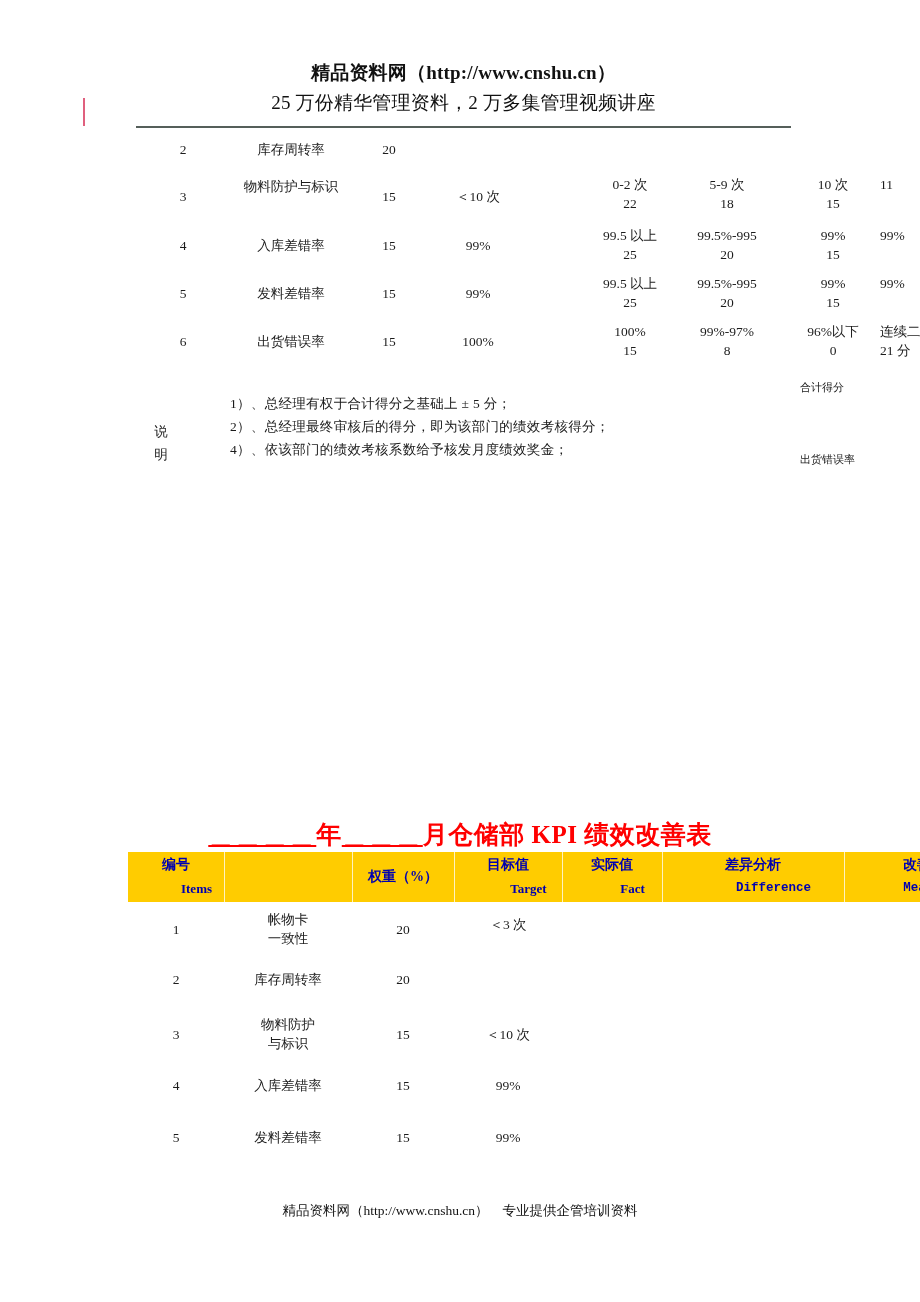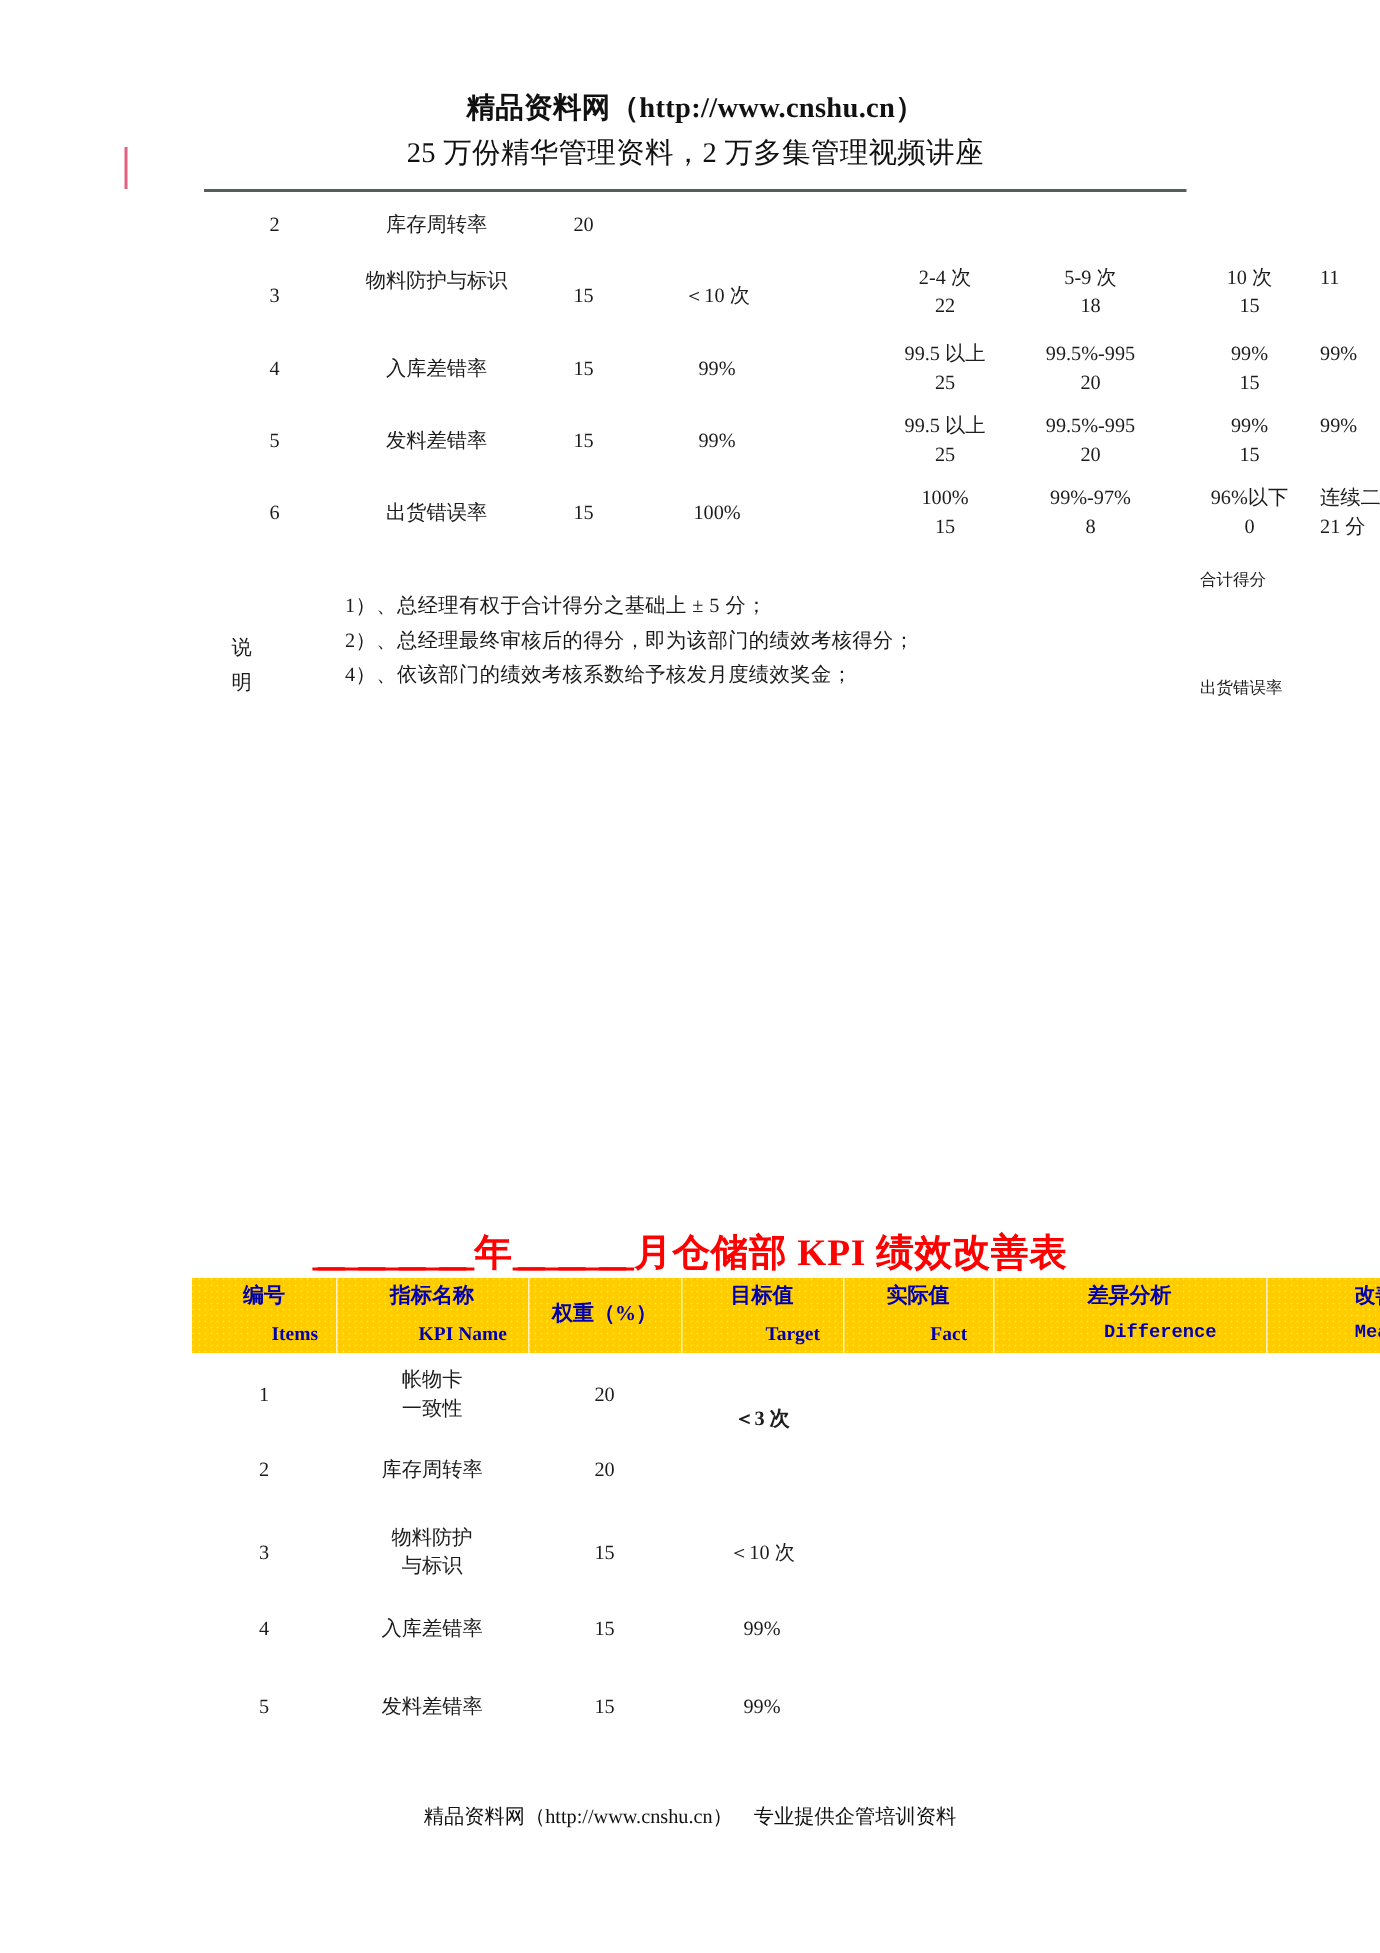--- a/index.html
+++ b/index.html
@@ -217,21 +217,21 @@
     <div class="cell c-wt" style="top:6px;">20</div>
     <div class="cell c-tgt" style="top:6px;"></div>
   </div>
 
   <div class="t1row" style="height:54px;">
     <div class="cell c-no" style="top:17px;">3</div>
     <div class="cell c-name" style="top:7px;">物料防护与标识</div>
     <div class="cell c-wt" style="top:17px;">15</div>
     <div class="cell c-tgt" style="top:17px;">＜10 次</div>
     <div class="cell g1 grade-pair" style="top:5px;">
-      <div>2-4 次</div>
+      <div>0-2 次</div>
       <div>22</div>
     </div>
     <div class="cell g2 grade-pair" style="top:5px;">
       <div>5-9 次</div>
       <div>18</div>
     </div>
     <div class="cell g3 grade-pair" style="top:5px;">
       <div>10 次</div>
       <div>15</div>
     </div>
@@ -326,24 +326,20 @@
 </div>
 
 <div class="title2"><span class="blank">＿＿＿＿</span><span>年</span><span class="blank">＿＿＿</span><span>月仓储部 KPI 绩效改善表</span></div>
 
 <div class="tbl2">
   <div class="t2-head">
     <div class="hc" style="left:0px;width:96px;">
       <span class="cn">编号</span>
       <span class="en">Items</span>
     </div>
-    <div class="hc" style="left:96px;width:128px;">
-      <span class="cn">指标名称</span>
-      <span class="en">KPI Name</span>
-    </div>
     <div class="hc single" style="left:224px;width:102px;">
       <span class="cn">权重（%）</span>
     </div>
     <div class="hc" style="left:326px;width:108px;">
       <span class="cn">目标值</span>
       <span class="en">Target</span>
     </div>
     <div class="hc" style="left:434px;width:100px;">
       <span class="cn">实际值</span>
       <span class="en">Fact</span>
@@ -367,21 +363,21 @@
 
   <div class="t2-body">
 
     <div class="t2row" style="height:53px;">
       <div class="t2c d-no" style="top:18px;">1</div>
       <div class="t2c d-name" style="top:8px;">
         <div>帐物卡</div>
         <div>一致性</div>
       </div>
       <div class="t2c d-wt" style="top:18px;">20</div>
-      <div class="t2c d-tgt" style="top:34px;font-weight:bold;">＜3 次</div>
+      <div class="t2c d-tgt" style="top:13px;">＜3 次</div>
       <div class="t2c d-fact" style="top:18px;"></div>
       <div class="t2c d-diff" style="top:18px;"></div>
       <div class="t2c d-meas" style="top:18px;"></div>
     </div>
 
     <div class="t2row" style="height:52px;">
       <div class="t2c d-no" style="top:15px;">2</div>
       <div class="t2c d-name" style="top:15px;">
         <div>库存周转率</div>
         <div></div>

